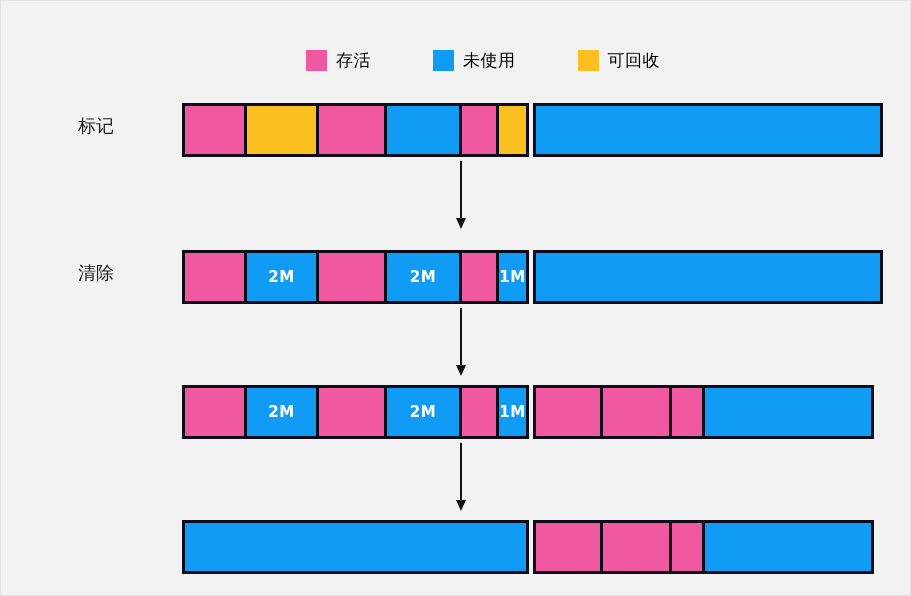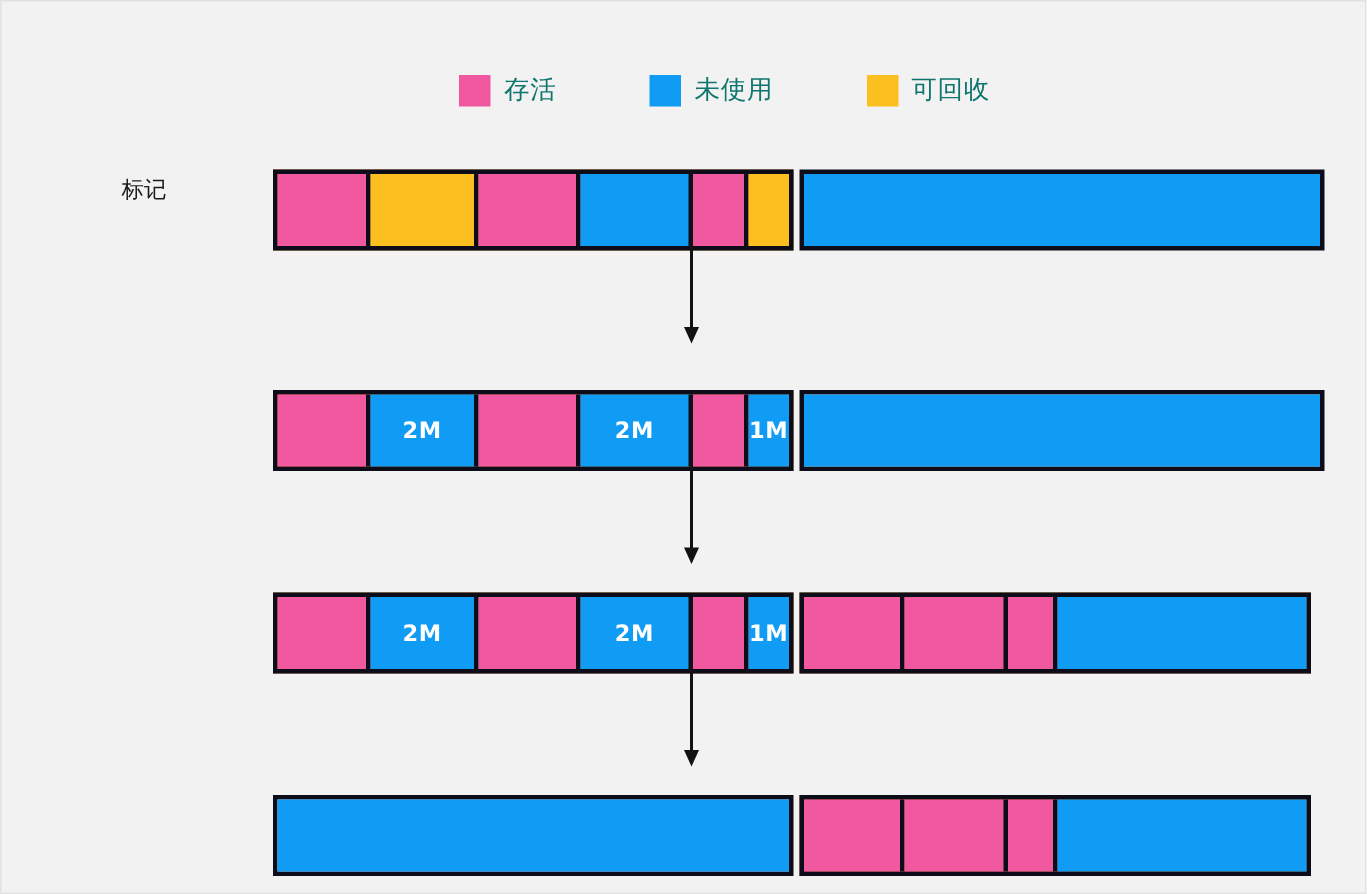--- a/index.html
+++ b/index.html
@@ -38,59 +38,59 @@
   }
   .legend-item:last-child { margin-right: 0; }
   .legend-swatch {
     width: 21px;
     height: 21px;
     display: block;
     margin-right: 9px;
   }
   .legend-label {
     font-size: 17px;
-    color: #0f766e;
+    color: #000000;
     line-height: 1;
     letter-spacing: 0.5px;
     white-space: nowrap;
   }
 
   
   .row {
     position: absolute;
     left: 0;
     width: 911px;
     height: 54px;
   }
   .row-label {
     position: absolute;
     right: 0;
     top: 50%;
     transform: translateY(-50%);
     width: 160px;
     text-align: center;
-    font-size: 15px;
+    font-size: 18px;
     color: #1b1b1b;
     line-height: 20px;
     white-space: pre-line;
   }
   .row-label-wrap {
     position: absolute;
     left: 10px;
     top: 0;
     width: 165px;
     height: 54px;
   }
 
   .blockgroup {
     position: absolute;
-    top: 14px;
+    top: 4px;
     height: 54px;
     display: flex;
-    background: #a16207;
+    background: #0f172a;
     border: 3px solid #0d0d1a;
     box-sizing: border-box;
   }
   .seg {
     height: 100%;
     box-sizing: border-box;
     border-right: 3px solid #0d0d1a;
     display: flex;
     align-items: center;
     justify-content: center;
@@ -155,20 +155,23 @@
           <div class="seg" style="width: 68px; background: rgb(240, 88, 159);"></div>
           <div class="seg" style="width: 75px; background: rgb(16, 155, 245);"></div>
           <div class="seg" style="width: 37px; background: rgb(240, 88, 159);"></div>
           <div class="seg" style="width: 27px; background: rgb(251, 192, 31);"></div>
         </div>
         <div class="blockgroup" style="left: 532px;">
           <div class="seg" style="width: 344px; background: rgb(16, 155, 245);"></div>
         </div>
       </div>
       <div class="row" style="top: 245px;">
+        <div class="row-label-wrap">
+          <div class="row-label">清除</div>
+        </div>
         <div class="blockgroup" style="left: 181px;">
           <div class="seg" style="width: 62px; background: rgb(240, 88, 159);"></div>
           <div class="seg" style="width: 72px; background: rgb(16, 155, 245);">2M</div>
           <div class="seg" style="width: 68px; background: rgb(240, 88, 159);"></div>
           <div class="seg" style="width: 75px; background: rgb(16, 155, 245);">2M</div>
           <div class="seg" style="width: 37px; background: rgb(240, 88, 159);"></div>
           <div class="seg" style="width: 27px; background: rgb(16, 155, 245);">1M</div>
         </div>
         <div class="blockgroup" style="left: 532px;">
           <div class="seg" style="width: 344px; background: rgb(16, 155, 245);"></div>

